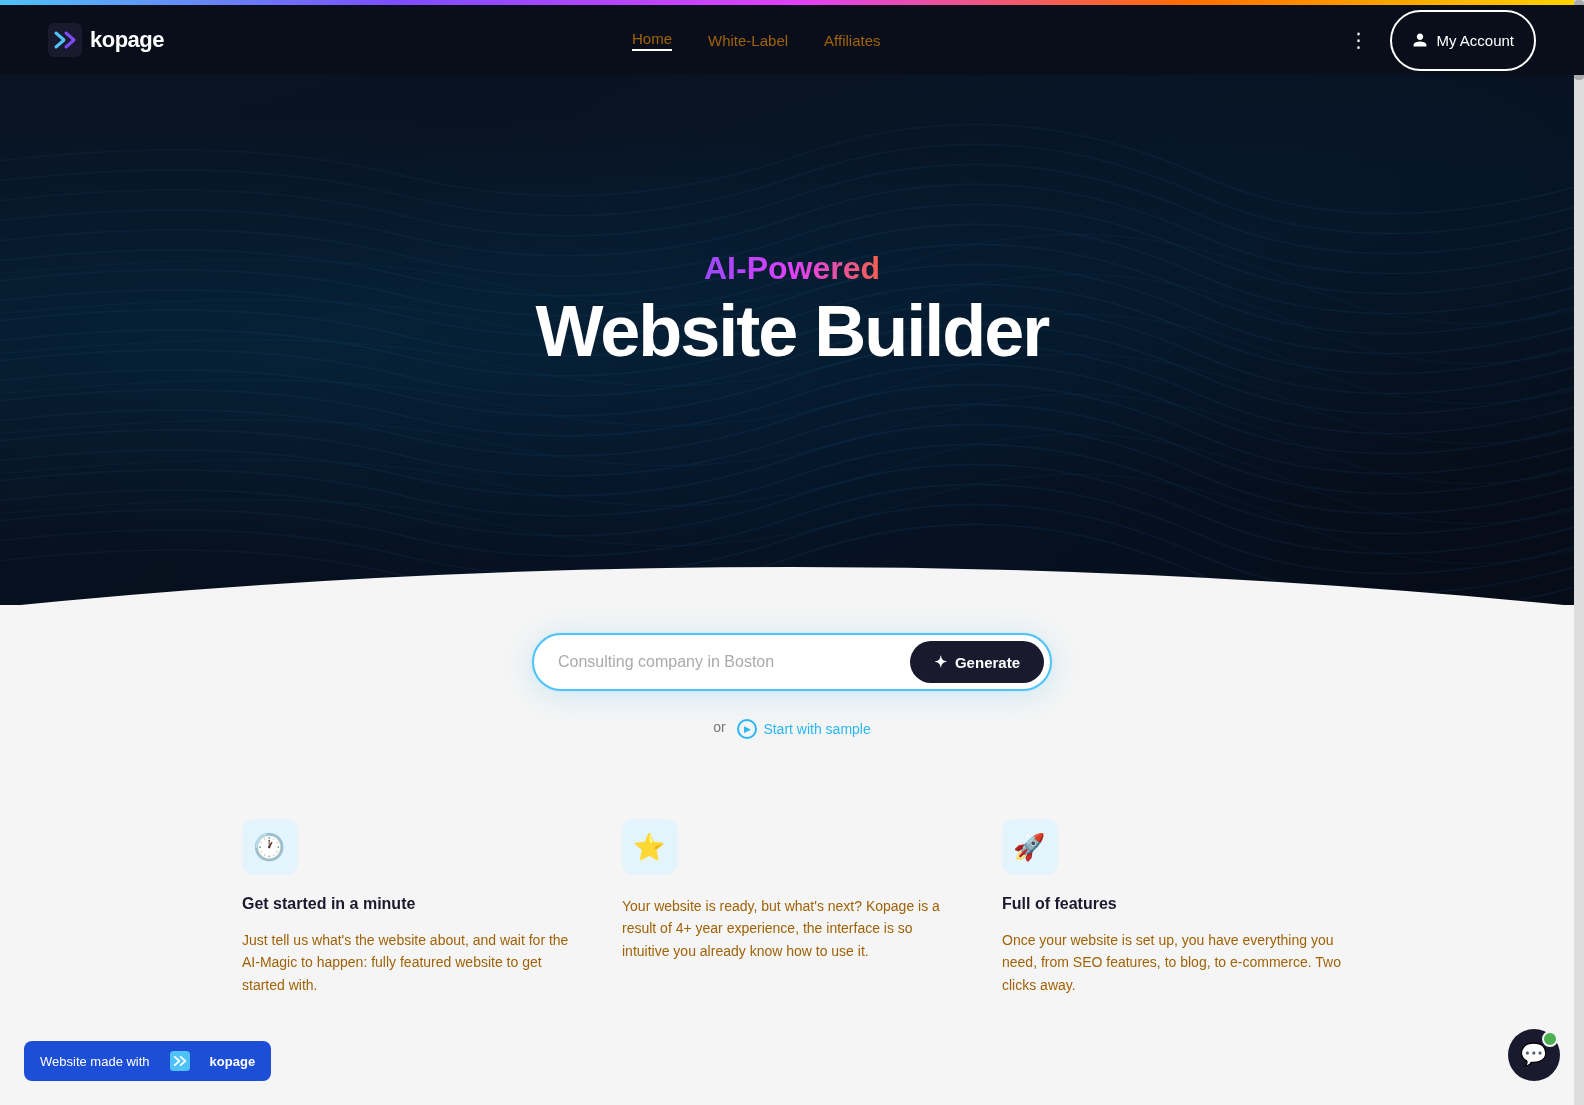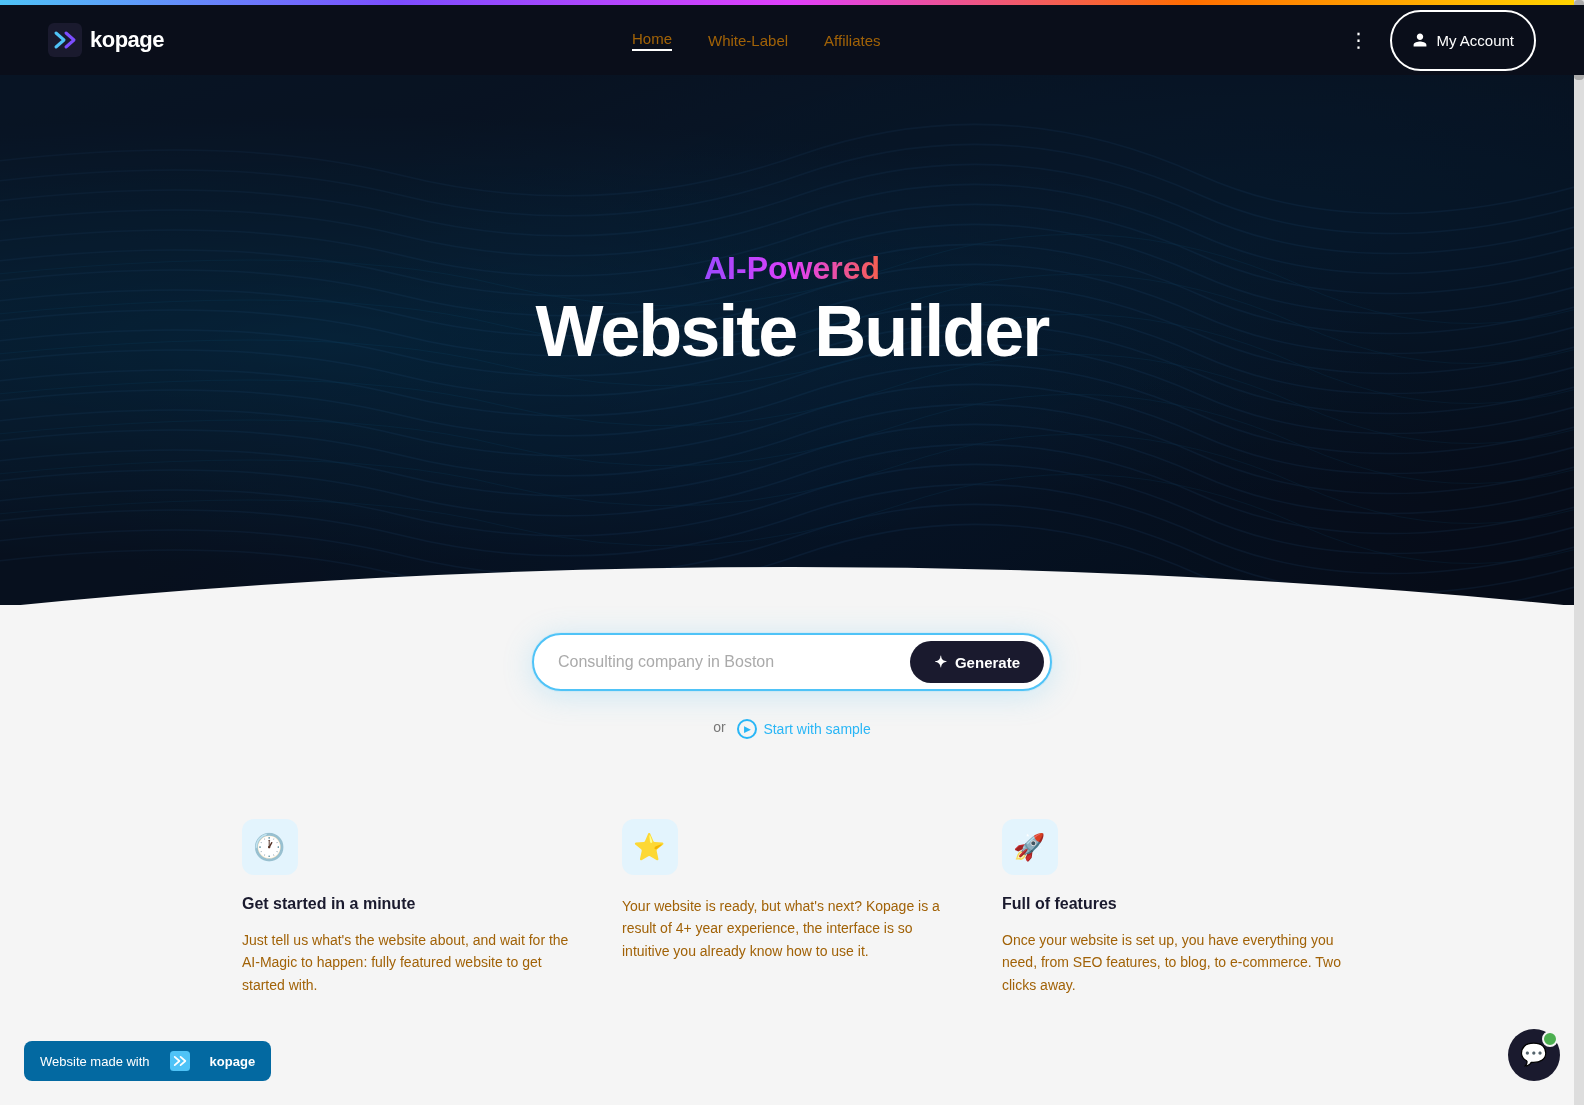--- a/index.html
+++ b/index.html
@@ -237,21 +237,21 @@
       font-size: 14px;
       color: #a16207;
       line-height: 1.6;
     }
 
     
     .footer-badge {
       position: fixed;
       bottom: 24px;
       left: 24px;
-      background: #0369a1;
+      background: #1d4ed8;
       color: #fff;
       padding: 10px 16px;
       border-radius: 8px;
       font-size: 13px;
       display: flex;
       align-items: center;
       gap: 20px;
       z-index: 100;
     }
 

